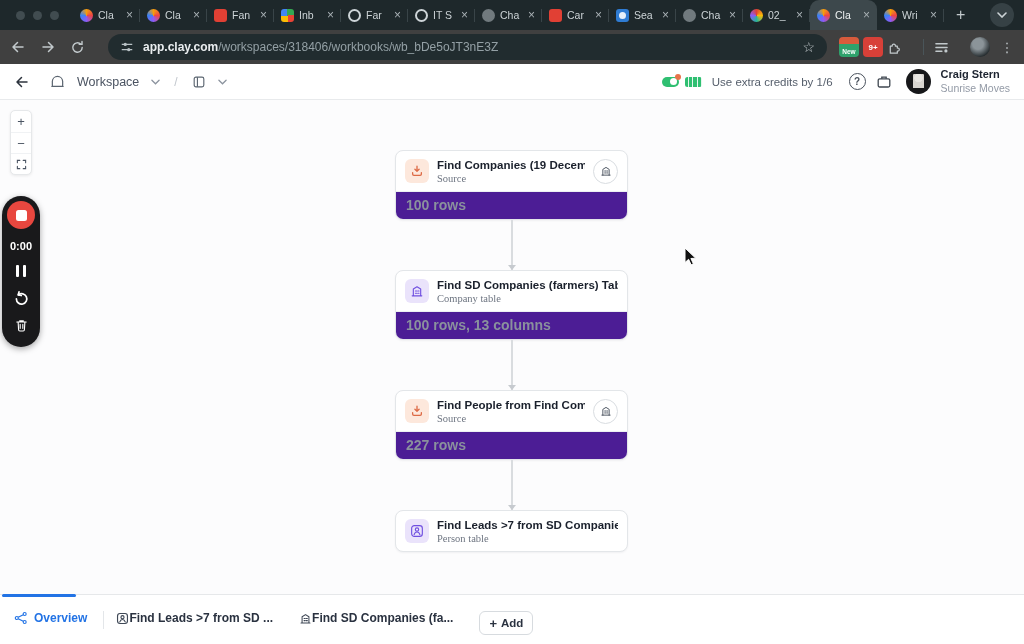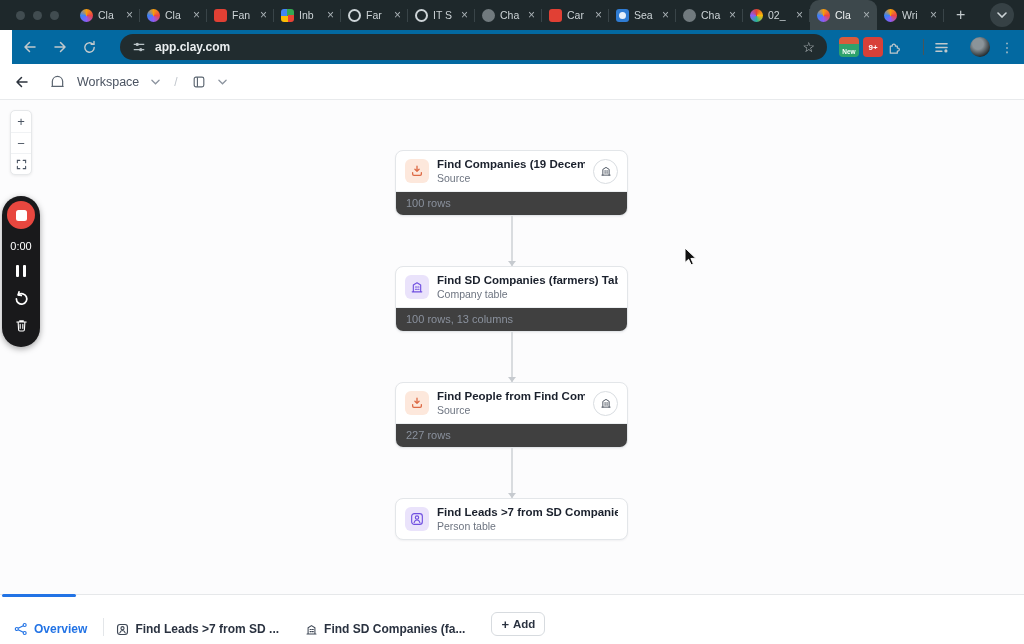--- a/index.html
+++ b/index.html
@@ -25,21 +25,21 @@
   .fav-grid { border-radius:3px; background:conic-gradient(#34a853 0 25%, #ea4335 0 50%, #fbbc05 0 75%, #4285f4 0); }
   .fav-ring { border-radius:50%; background:transparent; border:2.5px solid #cdd4d7; }
   .fav-gpt { border-radius:50%; background:#717a7e; }
   .fav-compass { background:#2f7cd3; border-radius:3px; position:relative; }
   .fav-compass::after { content:""; position:absolute; inset:3px; border-radius:50%; background:#e8f0fa; }
   .fav-sparkle { border-radius:50%; background:conic-gradient(#e14034,#fbbc05,#27b59a,#8b5cf6,#e14034); }
   .newtab-btn { color:#c3cacd; font-size:16px; line-height:30px; padding:0 12px; }
   .win-chevron { width:24px; height:24px; border-radius:50%; background:#364145; color:#ccd3d6; display:flex; align-items:center; justify-content:center; margin:0 10px 3px auto; flex:none; }
 
   
-  .toolbar { height:34px; background:#0369a1; display:flex; align-items:center; padding:0 10px; gap:4px; flex:none;margin-left:12px; }
+  .toolbar { height:34px; background:#404040; display:flex; align-items:center; padding:0 10px; gap:4px; flex:none; }
   .nav-ic { color:#c2c9cc; font-size:14px; width:26px; text-align:center; flex:none; }
   .reload { font-size:13px; }
   .url-pill { flex:1; height:26px; background:#212c2f; border-radius:13px; display:flex; align-items:center; padding:0 12px; gap:9px; margin:0 8px; min-width:0; }
   .url-host { color:#e9edef; font-size:12px; font-weight:700; }
   .url-path { color:#94a0a5; font-size:12px; white-space:nowrap; overflow:hidden; flex:1; min-width:0; }
   .star-ic { color:#c2c9cc; font-size:14px; margin-left:auto; }
   .ext-badge { width:20px; height:20px; border-radius:4px; color:#fff; font-size:6.5px; font-weight:700; display:flex; align-items:flex-end; justify-content:center; padding-bottom:2px; flex:none; }
   .ext-new { background:linear-gradient(#d95b3c 0 35%, #2fa26c 35%); }
   .ext-red { background:#d84038; align-items:center; font-size:8px; padding-bottom:0; }
   .sep-v { width:1px; height:16px; background:#4a5559; margin:0 6px; flex:none; }
@@ -68,47 +68,47 @@
   
   .canvas { position:relative; flex:1; background:#fcfcfd; overflow:hidden; }
 
   .zoomcard { position:absolute; left:10px; top:10px; width:22px; background:#fff; border:1px solid #e6e8ea; border-radius:5px; box-shadow:0 1px 3px rgba(0,0,0,.08); display:flex; flex-direction:column; }
   .zbtn { height:21px; display:flex; align-items:center; justify-content:center; color:#4b5563; font-size:13px; }
   .zbtn + .zbtn { border-top:1px solid #f0f2f4; }
 
   .recorder { position:absolute; left:2px; top:96px; width:38px; background:#19191b; border-radius:20px; padding:5px 0 14px; display:flex; flex-direction:column; align-items:center; gap:11px; box-shadow:0 2px 6px rgba(0,0,0,.35); }
   .stop-btn { width:28px; height:28px; border-radius:50%; background:#e8473f; display:flex; align-items:center; justify-content:center; }
   .stop-btn span { width:11px; height:11px; background:#fff; border-radius:2.5px; }
-  .rec-time { color:#fff; font-size:11px; font-weight:400;text-align:center; }
+  .rec-time { color:#fff; font-size:11px; font-weight:700;text-align:center; }
   .pause-btn { display:flex; gap:3.5px; padding:2px 0; }
   .pause-btn span { width:3.5px; height:12px; background:#fff; border-radius:1px; }
   .rec-ic { display:flex; align-items:center; justify-content:center; }
 
   .flow { position:absolute; left:395px; top:50px; width:233px; display:flex; flex-direction:column; align-items:center; }
   .node { width:233px; background:#fff; border:1px solid #e3e6e9; border-radius:8px; box-shadow:0 1px 2px rgba(16,24,40,.05); overflow:hidden; }
   .node-head { display:flex; align-items:center; gap:8px; padding:8px 9px; height:40px; }
   .node-ic { width:24px; height:24px; border-radius:6px; display:flex; align-items:center; justify-content:center; flex:none; }
   .ic-orange { background:#fde8dc; color:#dd6a45; }
   .ic-purple { background:#eae3fb; color:#7050e0; }
   .node-titles { flex:1; min-width:0; }
   .node-title { font-size:11.5px; font-weight:700; color:#1a202c; white-space:nowrap; overflow:hidden; }
-  .node-sub { font-size:10.5px; color:#6d7480; margin-top:2px; }
+  .node-sub { font-size:10.5px; color:#6d7480; margin-top:2px;font-family:Liberation Serif, serif; }
   .node-badge { width:25px; height:25px; border:1px solid #d9dde1; border-radius:50%; display:flex; align-items:center; justify-content:center; color:#3f4856; flex:none; background:#fff; }
-  .node-foot { border-top:1px solid #edf0f2; background:#404040; padding:5px 10px 6px; font-size:11px; color:#8a919d; }
+  .node-foot { border-top:1px solid #edf0f2; background:#4c1d95; padding:5px 10px 6px; font-size:14px; color:#8a919d;font-weight:bold; }
   .connector { height:50px; width:2px; background:#d9dcdf; position:relative; }
   .connector::after { content:""; position:absolute; bottom:0; left:-3px; border-left:4px solid transparent; border-right:4px solid transparent; border-top:5px solid #c6cacf; }
 
   .cursor { position:absolute; left:684px; top:147px; }
 
   
-  .bottom-bar { height:50px; border-top:1px solid #e6e8ea; background:#fff; display:flex; align-items:flex-end; padding:8px 10px; position:relative; flex:none; }
+  .bottom-bar { height:50px; border-top:1px solid #e6e8ea; background:#fff; display:flex; align-items:flex-start; padding:16px 10px; position:relative; flex:none; }
   .active-ind { position:absolute; top:-1px; left:2px; width:74px; height:3px; background:#2273e5; border-radius:2px; }
   .ov-tab { display:flex; align-items:center; gap:6px; color:#2273e5; font-size:12px; font-weight:700; padding:0 4px; }
   .fsep { width:1px; height:18px; background:#e3e6e9; margin:0 12px; }
-  .ftab { display:flex; align-items:center; gap:6px; color:#2a3240; font-size:12px; font-weight:600; margin-right:26px; }
+  .ftab { display:flex; align-items:center; color:#2a3240; font-size:12px; font-weight:600; margin-right:26px; }
   .add-btn { display:flex; align-items:center; gap:4px; border:1px solid #d7dbdf; border-radius:6px; height:24px; padding:0 9px; font-size:11.5px; color:#2a3240; font-weight:600; background:#fff; }
   .add-plus { font-size:13px; line-height:1; }
   .add-plus::before { content:"+"; }
   svg { display:block; }
 </style>
 </head>
 <body>
 
 <div class="screen">
 
@@ -210,20 +210,21 @@
         </svg>
     </span>
     <div class="url-pill">
       <svg width="14" height="14" viewBox="0 0 16 16">
           <path d="M2 5h12M2 11h12" stroke="#b9c2c6" stroke-width="1.4"></path>
           <circle cx="6" cy="5" r="1.8" fill="#b9c2c6"></circle>
           <circle cx="10" cy="11" r="1.8" fill="#b9c2c6"></circle>
         </svg>
       <span style="display:flex;min-width:0;flex:1;">
         <span class="url-host">app.clay.com</span>
+          <span class="url-path">/workspaces/318406/workbooks/wb_bDe5oJT3nE3Z</span>
       </span>
       <span class="star-ic">☆</span>
     </div>
     <span class="ext-badge ext-new">New</span>
     <span class="ext-badge ext-red">9+</span>
     <span class="nav-ic">
       <svg width="15" height="15" viewBox="0 0 16 16">
           <path d="M3.5 6.5h2.1a1.7 1.7 0 1 1 3.3 0h2.1v2.1a1.7 1.7 0 1 1 0 3.3v2.1h-7.5z" fill="none" stroke="#c2c9cc" stroke-width="1.3" stroke-linejoin="round"></path>
         </svg>
     </span>
@@ -260,20 +261,37 @@
       <svg width="14" height="14" viewBox="0 0 16 16">
           <rect x="2.5" y="2.5" width="11" height="11" rx="2" fill="none" stroke="#5b6570" stroke-width="1.3"></rect>
           <path d="M6.2 2.5v11" stroke="#5b6570" stroke-width="1.3"></path>
         </svg>
     </span>
     <span class="hdr-ic">
       <svg width="9" height="6" viewBox="0 0 10 6">
           <path d="M1 1l4 4 4-4" fill="none" stroke="#8b939e" stroke-width="1.4" stroke-linecap="round"></path>
         </svg>
     </span>
+    <div class="hdr-right">
+      <span class="tgl"></span>
+      <span class="battery" style="margin-left:-4px;"></span>
+      <span class="credits-label">Use extra credits by 1/6</span>
+      <span class="q-circle" style="margin-left:6px;"></span>
+      <span class="hdr-ic">
+        <svg width="16" height="16" viewBox="0 0 16 16">
+            <rect x="2.2" y="4.8" width="11.6" height="8.2" rx="1.5" fill="none" stroke="#3f4750" stroke-width="1.3"></rect>
+            <path d="M5.8 4.8V3.2h4.4v1.6" fill="none" stroke="#3f4750" stroke-width="1.3"></path>
+          </svg>
+      </span>
+      <span class="avatar-user" style="margin-left:4px;"></span>
+      <span>
+        <div class="user-name">Craig Stern</div>
+        <div class="user-org">Sunrise Moves</div>
+      </span>
+    </div>
   </div>
 
   <div class="canvas">
 
     <div class="zoomcard">
       <span class="zbtn">+</span>
       <span class="zbtn">−</span>
       <span class="zbtn">
         <svg width="11" height="11" viewBox="0 0 16 16">
             <path d="M2 5.5V2h3.5M10.5 2H14v3.5M14 10.5V14h-3.5M5.5 14H2v-3.5" fill="none" stroke="#4b5563" stroke-width="1.6" stroke-linecap="round"></path>

